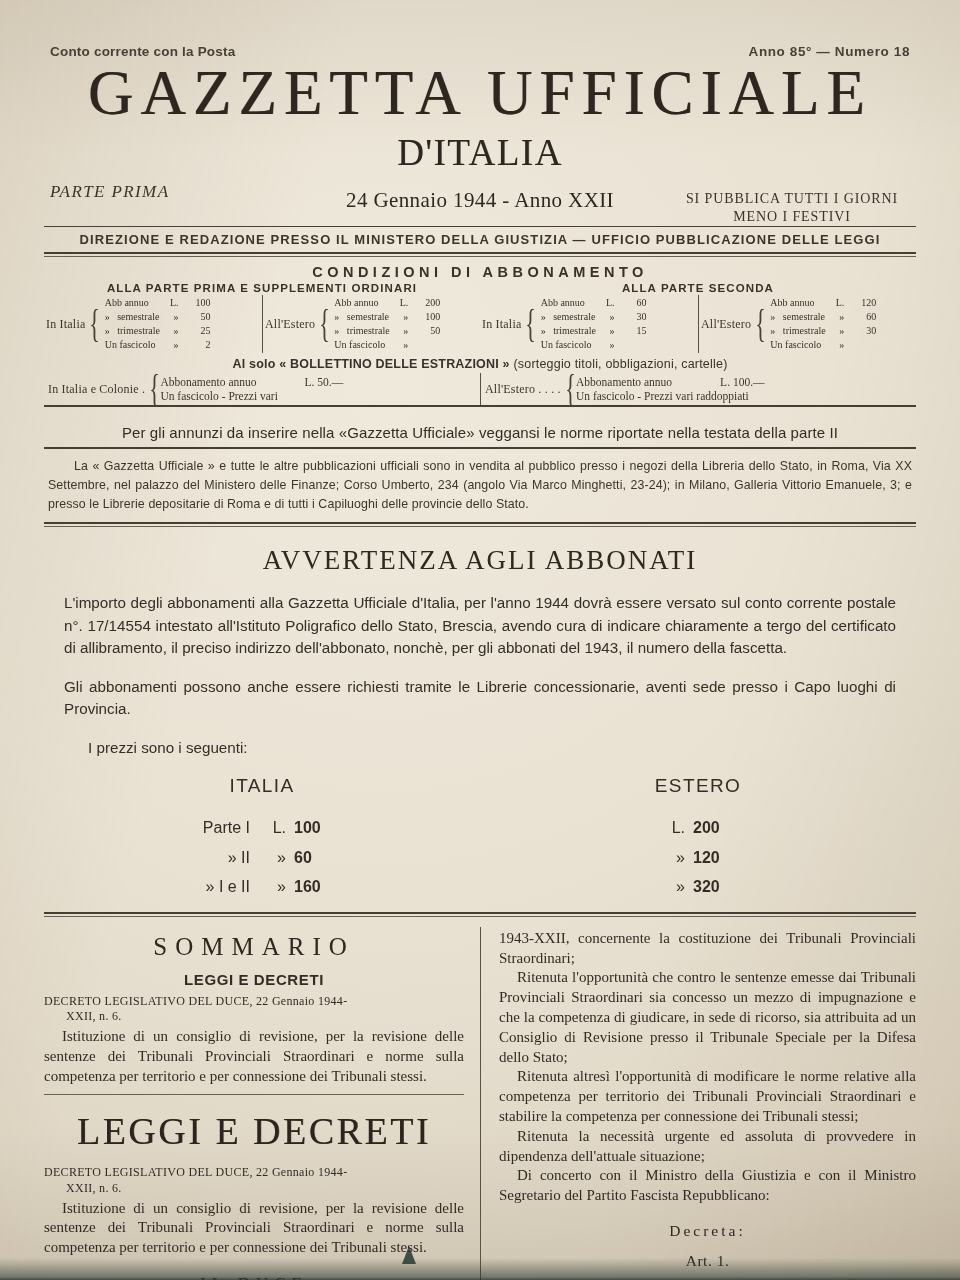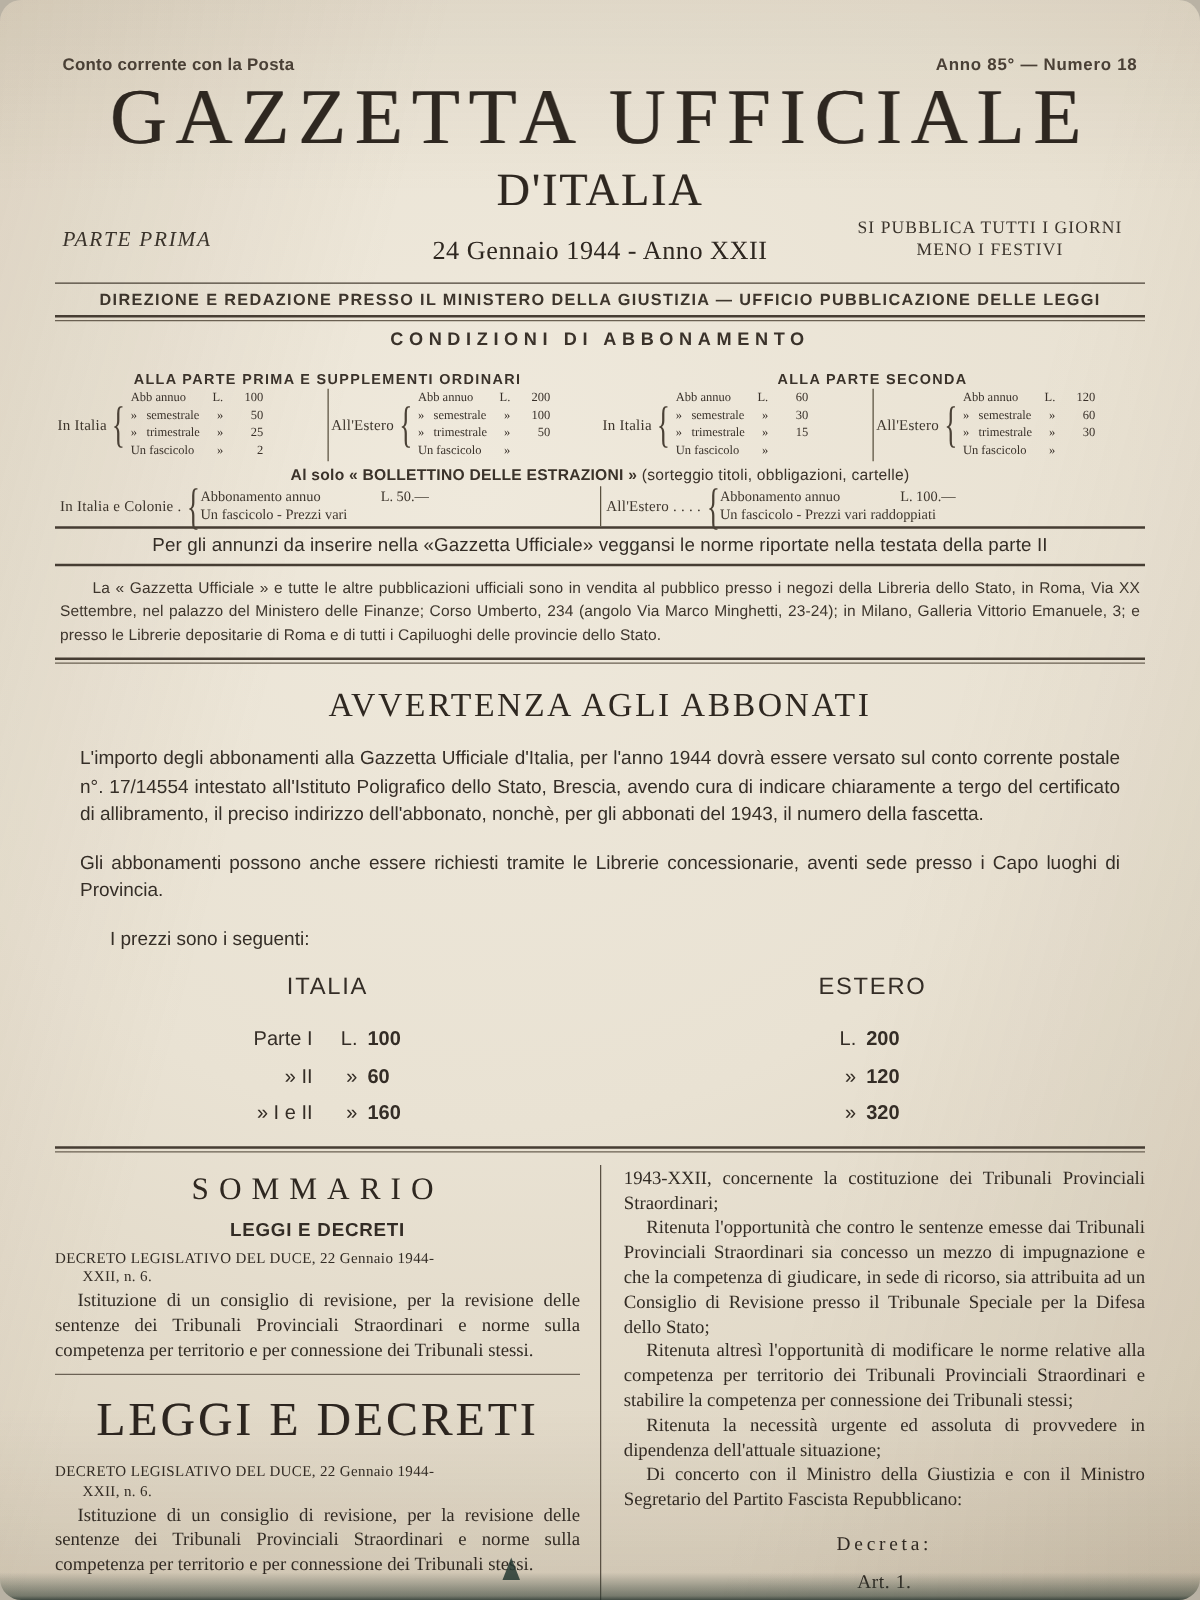--- a/index.html
+++ b/index.html
@@ -12,21 +12,20 @@
     position: relative;
     width: 960px;
     height: 1280px;
     margin: 0 auto;
     background:
       radial-gradient(ellipse 120% 90% at 40% 30%, #efe9dc 0%, #e9e2d3 45%, #ded5c3 78%, #d2c8b4 100%);
     font-family: "Liberation Serif", "DejaVu Serif", serif;
     color: #3a332b;
     overflow: hidden;
     box-sizing: border-box;
-    border-radius: 17px;
   }
   
   .page::after {
     content: "";
     position: absolute;
     inset: 0;
     pointer-events: none;
     background:
       linear-gradient(105deg, rgba(150,125,95,0.13) 0%, rgba(255,255,255,0) 28%, rgba(255,255,255,0) 70%, rgba(140,118,90,0.10) 100%),
       linear-gradient(0deg, rgba(120,100,75,0.12) 0%, rgba(255,255,255,0) 12%, rgba(255,255,255,0) 88%, rgba(130,110,82,0.09) 100%);
@@ -97,21 +96,21 @@
     left: 0; right: 0;
     top: 14px;
     text-align: center;
     font-size: 21px;
     letter-spacing: 0.4px;
     color: #2e2720;
   }
   .pubblica {
     position: absolute;
     right: 4px;
-    top: 0px;
+    top: 16px;
     text-align: center;
     font-size: 14px;
     line-height: 1.28;
     letter-spacing: 0.9px;
     color: #3b342c;
     width: 240px;
   }
 
   
   .rule-thin { height: 1px; background: #4a4136; margin: 0; }
@@ -131,21 +130,21 @@
     white-space: nowrap;
   }
 
   
   .condizioni-title {
     text-align: center;
     font-family: "Liberation Sans", "DejaVu Sans", sans-serif;
     font-weight: bold;
     font-size: 14.5px;
     letter-spacing: 4.5px;
-    margin: 7px 0 18px 0;
+    margin: 7px 0 2px 0;
     color: #3a322a;
   }
   .subsbands {
     display: flex;
     width: 100%;
   }
   .band { width: 50%; box-sizing: border-box; }
   .band-title {
     text-align: center;
     font-family: "Liberation Sans", "DejaVu Sans", sans-serif;
@@ -214,20 +213,21 @@
   .boll-lines .money { padding-left: 48px; }
 
   .annunzi {
     text-align: center;
     font-family: "Liberation Sans", "DejaVu Sans", sans-serif;
     font-size: 15px;
     letter-spacing: 0.1px;
     padding: 5px 0 6px 0;
     color: #342d26;
     white-space: nowrap;
+    margin-top: 12px;
   }
 
   .salespara {
     font-family: Liberation Sans, sans-serif;
     font-size: 12.4px;
     line-height: 1.52;
     text-align: justify;
     color: #3d352c;
     padding: 8px 4px 8px 4px;
     letter-spacing: 0.1px;

